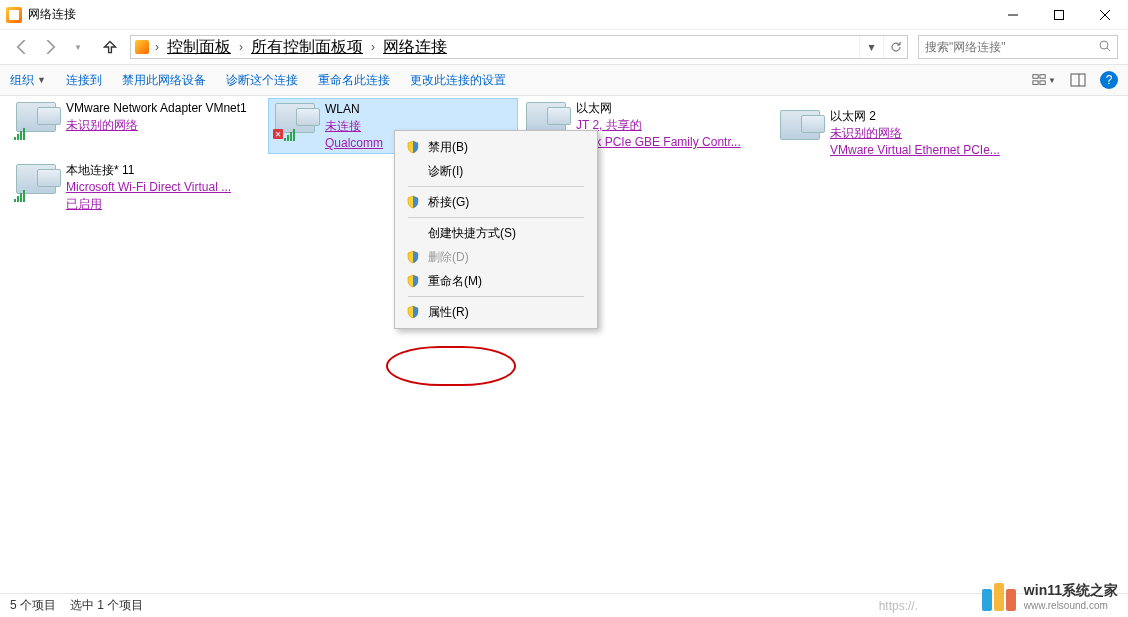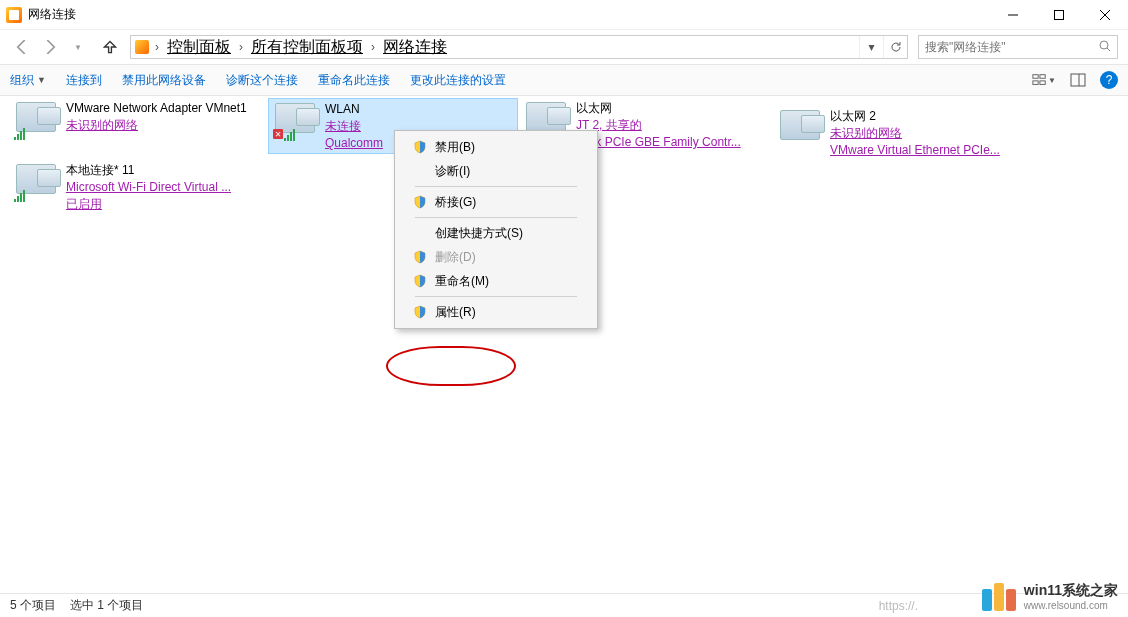--- a/index.html
+++ b/index.html
@@ -46,21 +46,21 @@
 .item .net-icon::before { content: ""; position: absolute; right: -6px; top: 4px; width: 22px; height: 16px; background: linear-gradient(#e8f0f7,#c6d5e2); border: 1px solid #9bb; border-radius: 2px; }
 .item .overlay { position: absolute; bottom: 0; left: 0; display: flex; gap: 1px; }
 .item .overlay .x { width: 10px; height: 10px; background: #d9363e; color: #fff; font-size: 8px; display: flex; align-items: center; justify-content: center; border-radius: 1px; }
 .item .overlay .bars { display: flex; align-items: flex-end; gap: 1px; height: 12px; }
 .item .overlay .bars span { width: 2px; background: #2ea44f; }
 .item .texts { display: flex; flex-direction: column; line-height: 17px; overflow: hidden; }
 .item .name { color: #000; white-space: nowrap; overflow: hidden; text-overflow: ellipsis; }
 .item .sub { color: #a21caf; white-space: nowrap; overflow: hidden; text-overflow: ellipsis; text-decoration: underline; }
 
 
-.ctx { position: absolute; left: 394px; top: 130px; width: 204px; background: #f5f5f5; border: 1px solid #bfbfbf; box-shadow: 3px 3px 6px rgba(0,0,0,.25); padding: 4px 12px; }
+.ctx { position: absolute; left: 394px; top: 130px; width: 204px; background: #f5f5f5; border: 1px solid #bfbfbf; box-shadow: 3px 3px 6px rgba(0,0,0,.25); padding: 4px 5px; }
 .ctx .mi { height: 24px; display: flex; align-items: center; padding: 0 12px 0 28px; position: relative; font-size: 12px; cursor: pointer; }
 .ctx .mi.disabled { color: #9b9b9b; cursor: default; }
 .ctx .sep { height: 1px; background: #d0d0d0; margin: 3px 8px; }
 .ctx .shield { position: absolute; left: 6px; width: 14px; height: 14px; }
 .ctx .shield svg { width: 14px; height: 14px; }
 
 
 .status { position: absolute; bottom: 0; left: 0; right: 0; height: 24px; border-top: 1px solid #e6e6e6; display: flex; align-items: center; padding: 0 10px; gap: 14px; font-size: 12px; color: #333; }
 .status .faded { color: #bbb; margin-left: auto; margin-right: 200px; }
 

